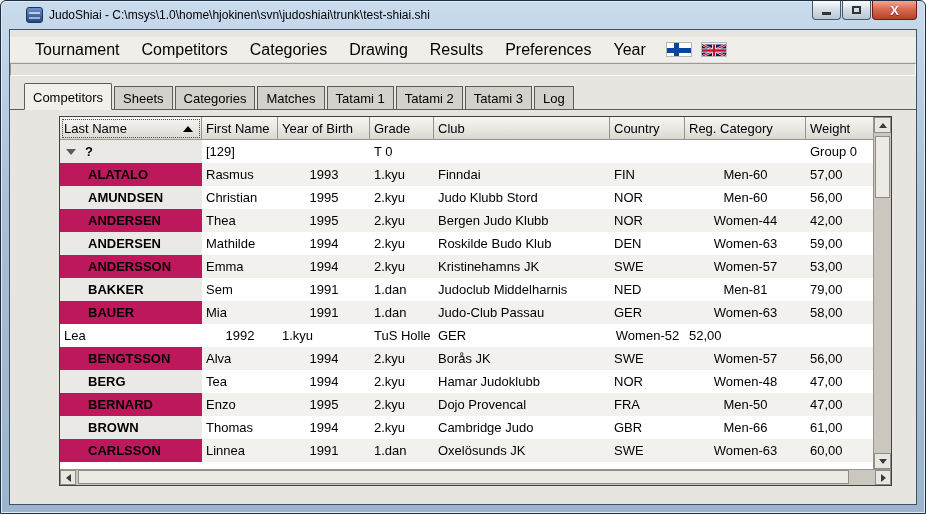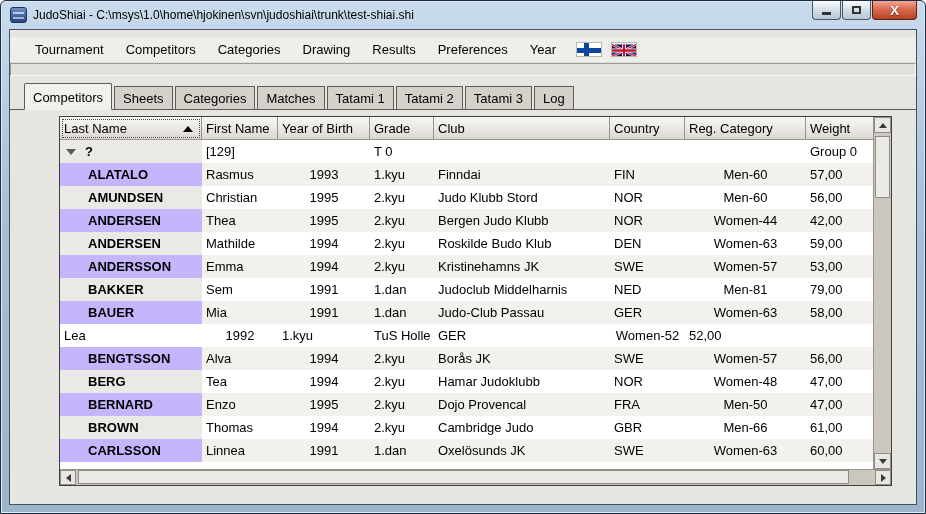--- a/index.html
+++ b/index.html
@@ -7,42 +7,42 @@
   body { background:#fff; }
 
   
   .window {
     position:relative; width:926px; height:514px;
     background:linear-gradient(#c9dcee, #a8bfd6 40%, #9db5cc);
     border:1px solid #1c2e40; border-radius:6px 6px 0 0;
     box-shadow:inset 0 0 0 1px #dcebf8;
     overflow:hidden;
   }
-  .titlebar { position:absolute; left:0; top:0; right:0; height:28px; display:flex; align-items:center; }
+  .titlebar { position:absolute; left:0; top:0; right:0; height:28px; display:flex; align-items:center;padding-left:16px; }
   .win-icon { width:17px; height:16px; margin:0 6px 0 9px; border-radius:3px;
     background:linear-gradient(#6d8fc3,#27457f); border:1px solid #1c3460; position:relative; }
   .win-icon:before { content:""; position:absolute; left:2px; right:2px; top:4px; height:2px; background:#b9ccE8; }
   .win-icon:after  { content:""; position:absolute; left:2px; right:2px; top:9px; height:2px; background:#9db4da; }
   .title-text { font-size:12px; color:#000; white-space:nowrap; }
   .caption-buttons { position:absolute; right:8px; top:0; display:flex; }
   .cap-btn { width:29px; height:19px; margin-left:1px; border:1px solid #46586a; border-top:none;
     border-radius:0 0 4px 4px; background:linear-gradient(#fdfdfd,#d6e0e9 45%,#b8c7d4);
     display:flex; align-items:center; justify-content:center; font-size:11px; color:#222; }
   .cap-btn.close { width:45px; background:linear-gradient(#f2a795,#d96a50 45%,#b34228); border-color:#6b1d0e;
     color:#fff; font-weight:bold; font-size:13px; text-shadow:0 1px 1px #7a2110; }
   .glyph-min { width:9px; height:3px; background:#333; margin-top:7px; }
   .glyph-max { width:9px; height:8px; border:2px solid #333; }
 
   
   .client { position:absolute; left:8px; right:8px; top:28px; bottom:8px;
     background:#e7e5e0; border:1px solid #425262; overflow:hidden; }
 
   .menubar { margin-top:7px; height:26px; display:flex; align-items:center; background:#efeeea;
     padding-left:14px; border-bottom:1px solid #e0ded9; }
-  .menu-item { font-size:13px; color:#000; padding:4px 11px; cursor:default; }
+  .menu-item { font-size:16px; color:#000; padding:4px 11px; cursor:default; }
   .flag { width:26px; height:15px; margin-left:9px; border:1px solid #b9b7b1; position:relative; overflow:hidden; }
   .flag-fi { background:#fff; }
   .flag-fi:before { content:""; position:absolute; left:0; right:0; top:5px; height:5px; background:#0a46a0; }
   .flag-fi:after  { content:""; position:absolute; top:0; bottom:0; left:7px; width:5px; background:#0a46a0; }
 
   .status-strip { height:13px; margin:0; background:#e3e1dc;
     border-top:1px solid #9b9990; border-left:1px solid #9b9990;
     border-bottom:1px solid #fbfaf8; border-right:1px solid #fbfaf8; }
 
   
@@ -67,21 +67,21 @@
   .sort-arrow { position:absolute; right:8px; top:9px; width:0; height:0;
     border-left:5px solid transparent; border-right:5px solid transparent; border-bottom:6px solid #000; }
 
   .body-rows { flex:1; overflow:hidden; }
   .row { display:grid; grid-template-columns:142px 76px 92px 64px 176px 75px 121px 70px 1fr; height:23px;
     font-size:13px; color:#000; }
   .cell { display:flex; align-items:center; padding:0 4px; white-space:nowrap; overflow:hidden; }
   .row.stripe-a .cell { background:#ffffff; }
   .row.stripe-b .cell { background:#f2f1ee; }
   .row.stripe-a .cell.first { background:#ebe9e6; }
-  .row.stripe-b .cell.first { background:#c4b5fd; }
+  .row.stripe-b .cell.first { background:#be185d; }
   .cell.first { font-weight:bold; padding-left:28px; }
   .cell.first.group { padding-left:6px; }
   .cell.center { justify-content:center; }
   .cell.year { justify-content:center; }
   .expander { width:0; height:0; border-left:5px solid transparent; border-right:5px solid transparent;
     border-top:6px solid #5a5a5a; margin-right:9px; }
 
   
   .vscroll { flex:0 0 18px; background:#cbc7bf; border-left:1px solid #96948c; display:flex; flex-direction:column; }
   .hscroll { flex:0 0 16px; background:#cbc7bf; border-top:1px solid #96948c; display:flex; }

